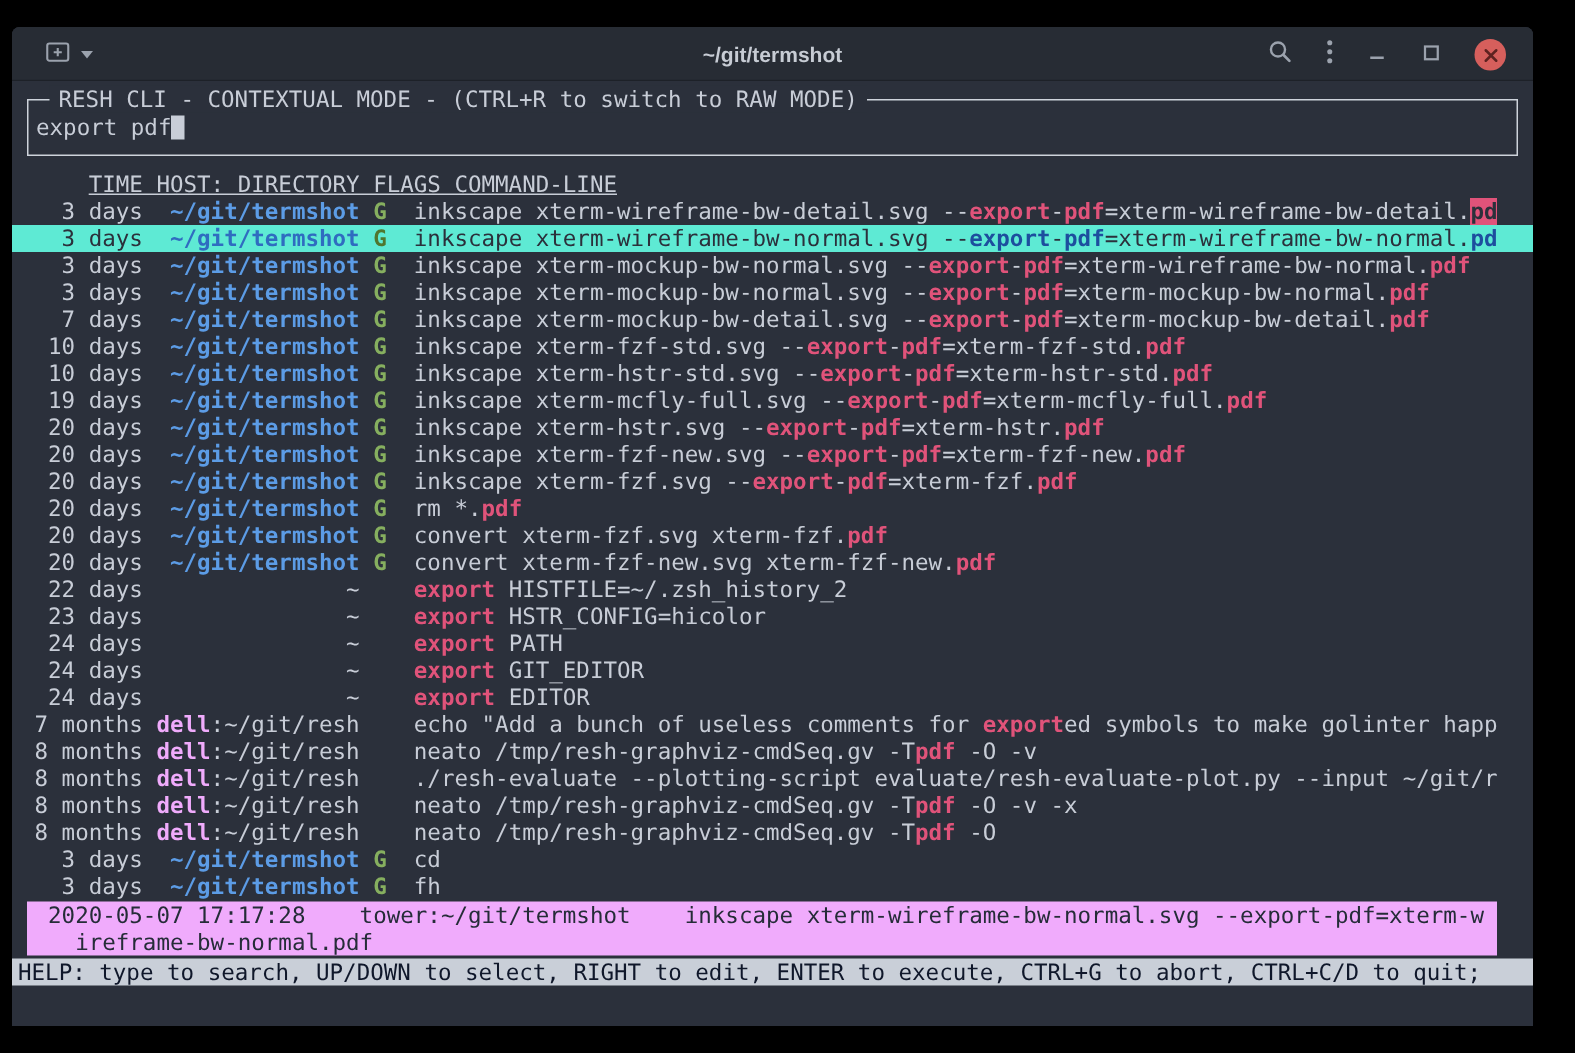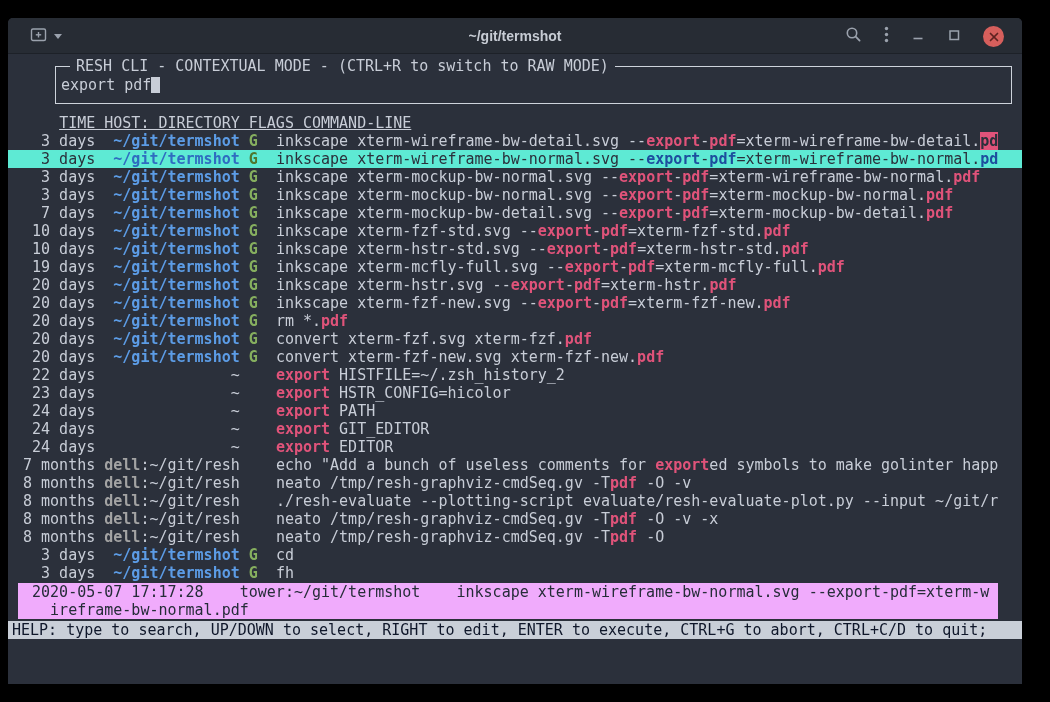--- a/index.html
+++ b/index.html
@@ -19,30 +19,30 @@
   .tb-btn { display:flex; align-items:center; justify-content:center; }
   .caret { width:0; height:0; border-left:4px solid transparent; border-right:4px solid transparent;
            border-top:5px solid #9ba2ad; }
   .close-btn { width:21px; height:21px; border-radius:50%; background:#d65f5c;
                display:flex; align-items:center; justify-content:center; }
 
   
   .terminal { padding:12px 10px 0; font-size:15px; line-height:18px; color:#c8cdd7; }
   .line { white-space:pre; height:18px; padding-left:5px; }
 
-  .search-box { position:relative; border:1px solid #ced3db; height:38px; padding:9px 0 0; margin-bottom:10px;margin-left:37px; }
+  .search-box { position:relative; border:1px solid #ced3db; height:38px; padding:9px 0 0; margin-bottom:10px; }
   .search-box-label { position:absolute; top:-10px; left:14px; background:#2b303b; padding:0 6px;
                       height:18px; line-height:18px; white-space:pre; }
   .cursor { display:inline-block; width:9px; height:16px; background:#c8cdd7; vertical-align:-3px; }
 
   .u { text-decoration:underline; }
 
   .blue  { color:#5c9ce6; font-weight:bold; }
   .green { color:#86af5f; font-weight:bold; }
-  .red   { color:#a3a3a3; font-weight:bold; }
+  .red   { color:#f0abfc; font-weight:bold; }
   .hl    { color:#e0537a; font-weight:bold; }
   .hlx   { color:#2b303b; background:#e0537a; font-weight:bold; }
 
   .row.selected { background:#5eead4; color:#2b303b; margin:0 -10px; padding-left:15px; }
   .row.selected .blue  { color:#2f6cc0; }
   .row.selected .green { color:#4f772e; }
   .row.selected .hl    { color:#1d4e9e; background:transparent; }
 
   .status-bar { background:#f0abfc; color:#252c38; margin:1px 14px 0 0; }
   .help-bar   { background:#c9cfd8; color:#0f172a; margin:2px -10px 0; padding-left:4px; }
@@ -126,20 +126,21 @@
         <div class="line row"><span>  3 days </span><span> </span><span class="blue">~/git/termshot</span><span> </span><span class="green">G</span><span>  </span><span>inkscape xterm-wireframe-bw-detail.svg --</span><span class="hl">export</span><span>-</span><span class="hl">pdf</span><span>=xterm-wireframe-bw-detail.</span><span class="hlx">pd</span></div>
         <div class="line row selected"><span>  3 days </span><span> </span><span class="blue">~/git/termshot</span><span> </span><span class="green">G</span><span>  </span><span>inkscape xterm-wireframe-bw-normal.svg --</span><span class="hl">export</span><span>-</span><span class="hl">pdf</span><span>=xterm-wireframe-bw-normal.</span><span class="hl">pd</span></div>
         <div class="line row"><span>  3 days </span><span> </span><span class="blue">~/git/termshot</span><span> </span><span class="green">G</span><span>  </span><span>inkscape xterm-mockup-bw-normal.svg --</span><span class="hl">export</span><span>-</span><span class="hl">pdf</span><span>=xterm-wireframe-bw-normal.</span><span class="hl">pdf</span></div>
         <div class="line row"><span>  3 days </span><span> </span><span class="blue">~/git/termshot</span><span> </span><span class="green">G</span><span>  </span><span>inkscape xterm-mockup-bw-normal.svg --</span><span class="hl">export</span><span>-</span><span class="hl">pdf</span><span>=xterm-mockup-bw-normal.</span><span class="hl">pdf</span></div>
         <div class="line row"><span>  7 days </span><span> </span><span class="blue">~/git/termshot</span><span> </span><span class="green">G</span><span>  </span><span>inkscape xterm-mockup-bw-detail.svg --</span><span class="hl">export</span><span>-</span><span class="hl">pdf</span><span>=xterm-mockup-bw-detail.</span><span class="hl">pdf</span></div>
         <div class="line row"><span> 10 days </span><span> </span><span class="blue">~/git/termshot</span><span> </span><span class="green">G</span><span>  </span><span>inkscape xterm-fzf-std.svg --</span><span class="hl">export</span><span>-</span><span class="hl">pdf</span><span>=xterm-fzf-std.</span><span class="hl">pdf</span></div>
         <div class="line row"><span> 10 days </span><span> </span><span class="blue">~/git/termshot</span><span> </span><span class="green">G</span><span>  </span><span>inkscape xterm-hstr-std.svg --</span><span class="hl">export</span><span>-</span><span class="hl">pdf</span><span>=xterm-hstr-std.</span><span class="hl">pdf</span></div>
         <div class="line row"><span> 19 days </span><span> </span><span class="blue">~/git/termshot</span><span> </span><span class="green">G</span><span>  </span><span>inkscape xterm-mcfly-full.svg --</span><span class="hl">export</span><span>-</span><span class="hl">pdf</span><span>=xterm-mcfly-full.</span><span class="hl">pdf</span></div>
         <div class="line row"><span> 20 days </span><span> </span><span class="blue">~/git/termshot</span><span> </span><span class="green">G</span><span>  </span><span>inkscape xterm-hstr.svg --</span><span class="hl">export</span><span>-</span><span class="hl">pdf</span><span>=xterm-hstr.</span><span class="hl">pdf</span></div>
         <div class="line row"><span> 20 days </span><span> </span><span class="blue">~/git/termshot</span><span> </span><span class="green">G</span><span>  </span><span>inkscape xterm-fzf-new.svg --</span><span class="hl">export</span><span>-</span><span class="hl">pdf</span><span>=xterm-fzf-new.</span><span class="hl">pdf</span></div>
+        <div class="line row"><span> 20 days </span><span> </span><span class="blue">~/git/termshot</span><span> </span><span class="green">G</span><span>  </span><span>inkscape xterm-fzf.svg --</span><span class="hl">export</span><span>-</span><span class="hl">pdf</span><span>=xterm-fzf.</span><span class="hl">pdf</span></div>
         <div class="line row"><span> 20 days </span><span> </span><span class="blue">~/git/termshot</span><span> </span><span class="green">G</span><span>  </span><span>rm *.</span><span class="hl">pdf</span></div>
         <div class="line row"><span> 20 days </span><span> </span><span class="blue">~/git/termshot</span><span> </span><span class="green">G</span><span>  </span><span>convert xterm-fzf.svg xterm-fzf.</span><span class="hl">pdf</span></div>
         <div class="line row"><span> 20 days </span><span> </span><span class="blue">~/git/termshot</span><span> </span><span class="green">G</span><span>  </span><span>convert xterm-fzf-new.svg xterm-fzf-new.</span><span class="hl">pdf</span></div>
         <div class="line row"><span> 22 days </span><span>              ~</span><span> </span><span> </span><span>  </span><span class="hl">export</span><span> HISTFILE=~/.zsh_history_2</span></div>
         <div class="line row"><span> 23 days </span><span>              ~</span><span> </span><span> </span><span>  </span><span class="hl">export</span><span> HSTR_CONFIG=hicolor</span></div>
         <div class="line row"><span> 24 days </span><span>              ~</span><span> </span><span> </span><span>  </span><span class="hl">export</span><span> PATH</span></div>
         <div class="line row"><span> 24 days </span><span>              ~</span><span> </span><span> </span><span>  </span><span class="hl">export</span><span> GIT_EDITOR</span></div>
         <div class="line row"><span> 24 days </span><span>              ~</span><span> </span><span> </span><span>  </span><span class="hl">export</span><span> EDITOR</span></div>
         <div class="line row"><span>7 months </span><span></span><span class="red">dell</span><span>:~/git/resh</span><span> </span><span> </span><span>  </span><span>echo "Add a bunch of useless comments for </span><span class="hl">export</span><span>ed symbols to make golinter happ</span></div>
         <div class="line row"><span>8 months </span><span></span><span class="red">dell</span><span>:~/git/resh</span><span> </span><span> </span><span>  </span><span>neato /tmp/resh-graphviz-cmdSeq.gv -T</span><span class="hl">pdf</span><span> -O -v</span></div>

